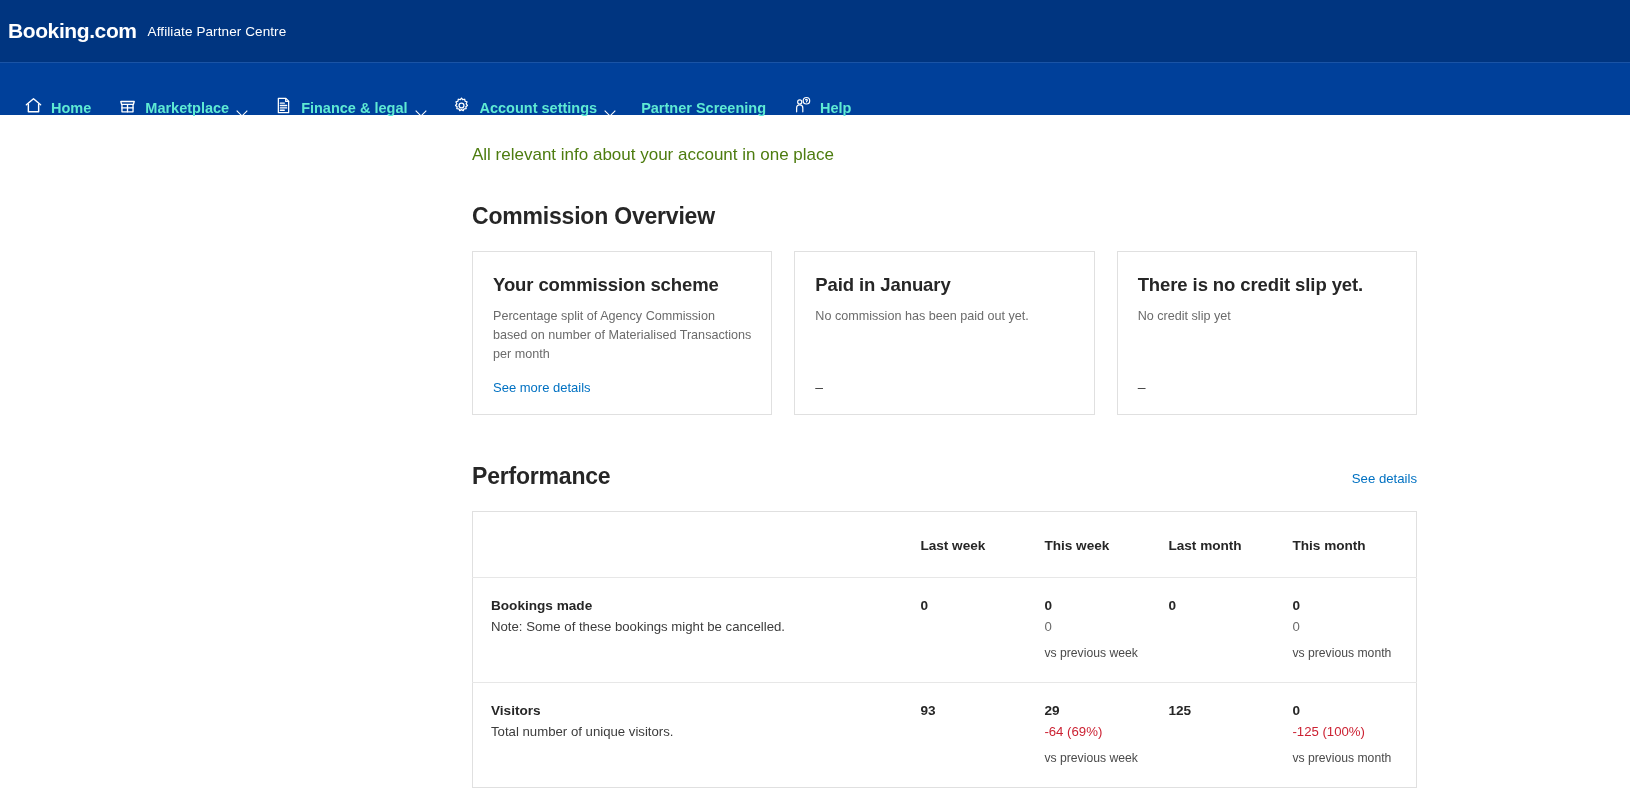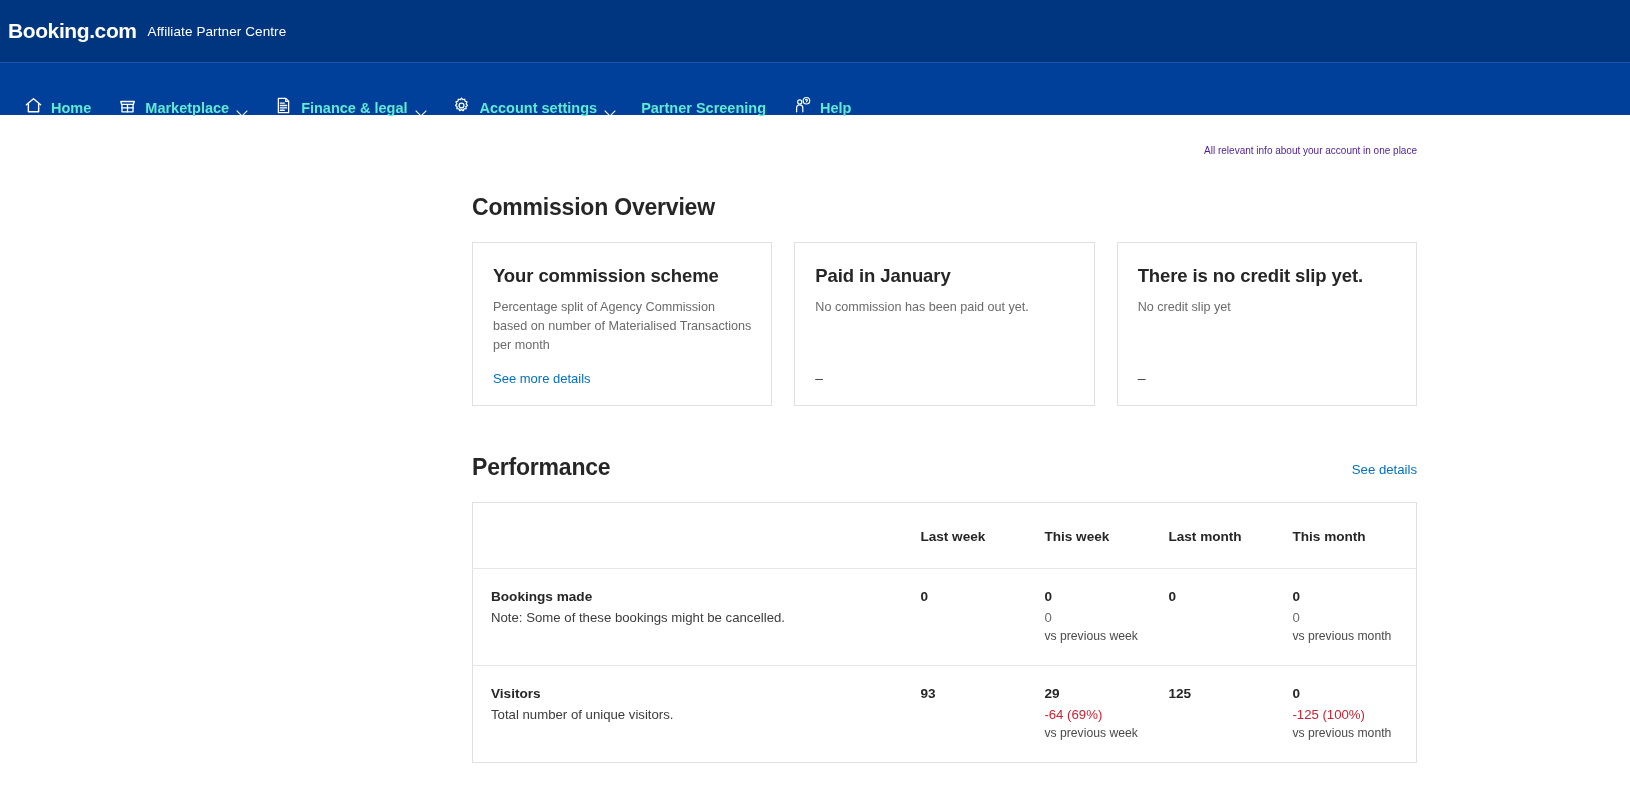--- a/index.html
+++ b/index.html
@@ -90,37 +90,37 @@
     margin-left: 472px;
   }
   .page-title {
     font-size: 33px;
     font-weight: 700;
     color: #262626;
     letter-spacing: -0.3px;
     margin-bottom: 13px;
   }
   .page-sub {
-    font-size: 10px;
-    color: #4c1d95;
+    font-size: 17px;
+    color: #4d7c0f;
     margin-bottom: 38px;
-    text-align: right;
   }
   .section-title {
     font-size: 23px;
     font-weight: 700;
     color: #262626;
     letter-spacing: -0.2px;
   }
 
   
   .cards {
     display: flex;
     gap: 22px;
     margin-top: 21px;
+    justify-content: flex-end;
   }
   .card {
     flex: 1 1 0;
     border: 1px solid #e0e0e0;
     background: #ffffff;
     padding: 22px 20px 18px 20px;
     min-height: 152px;
     display: flex;
     flex-direction: column;
   }
@@ -213,21 +213,21 @@
   }
   .cell-delta {
     font-size: 13.2px;
     color: #6b6b6b;
     margin-top: 6px;
   }
   .cell-delta.neg { color: #cc2233; }
   .cell-vs {
     font-size: 12.2px;
     color: #4a4a4a;
-    margin-top: 4px;
+    margin-top: 12px;
     white-space: nowrap;
   }
 </style>
 </head>
 <body>
 
 <div class="brandbar">
   <span class="brand-logo">Booking.com</span>
   <span class="brand-sub">Affiliate Partner Centre</span>
 </div>

